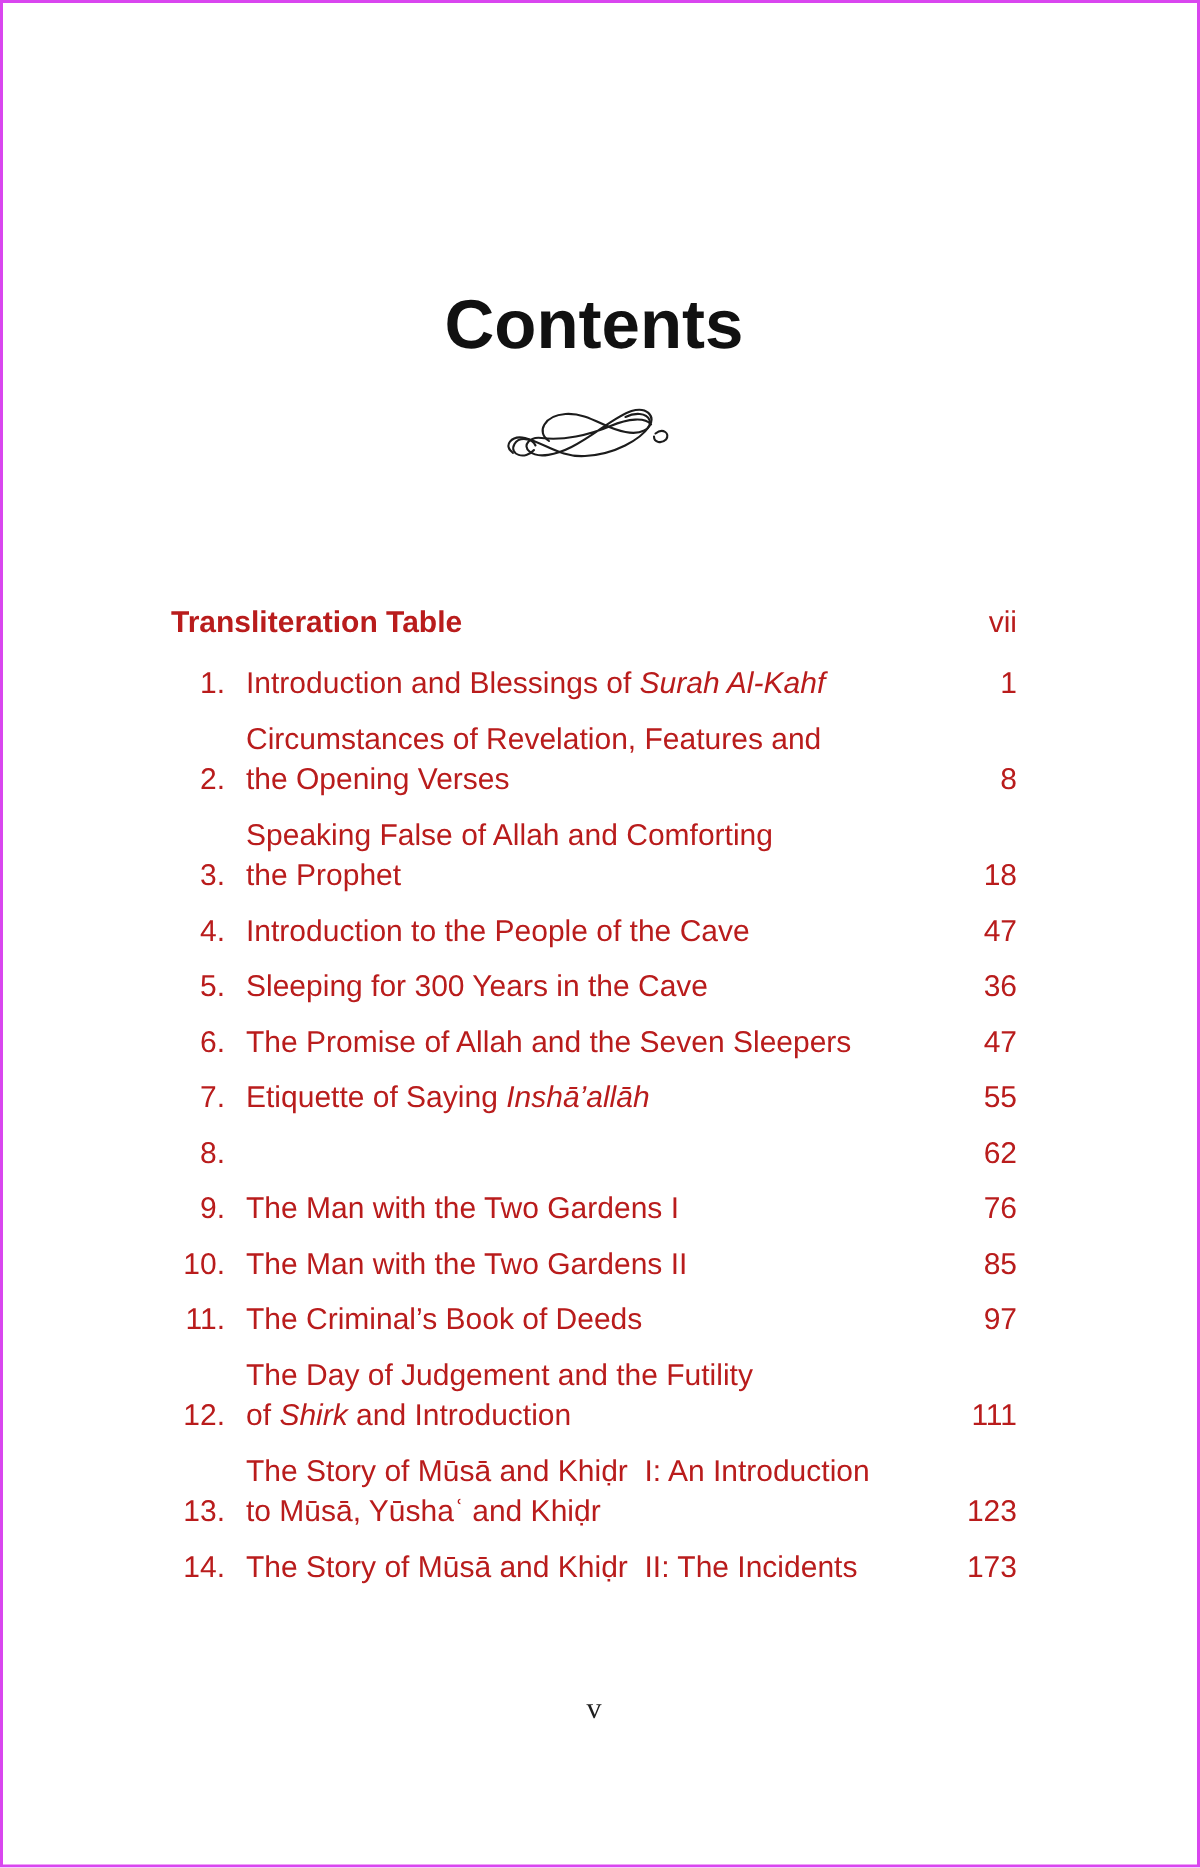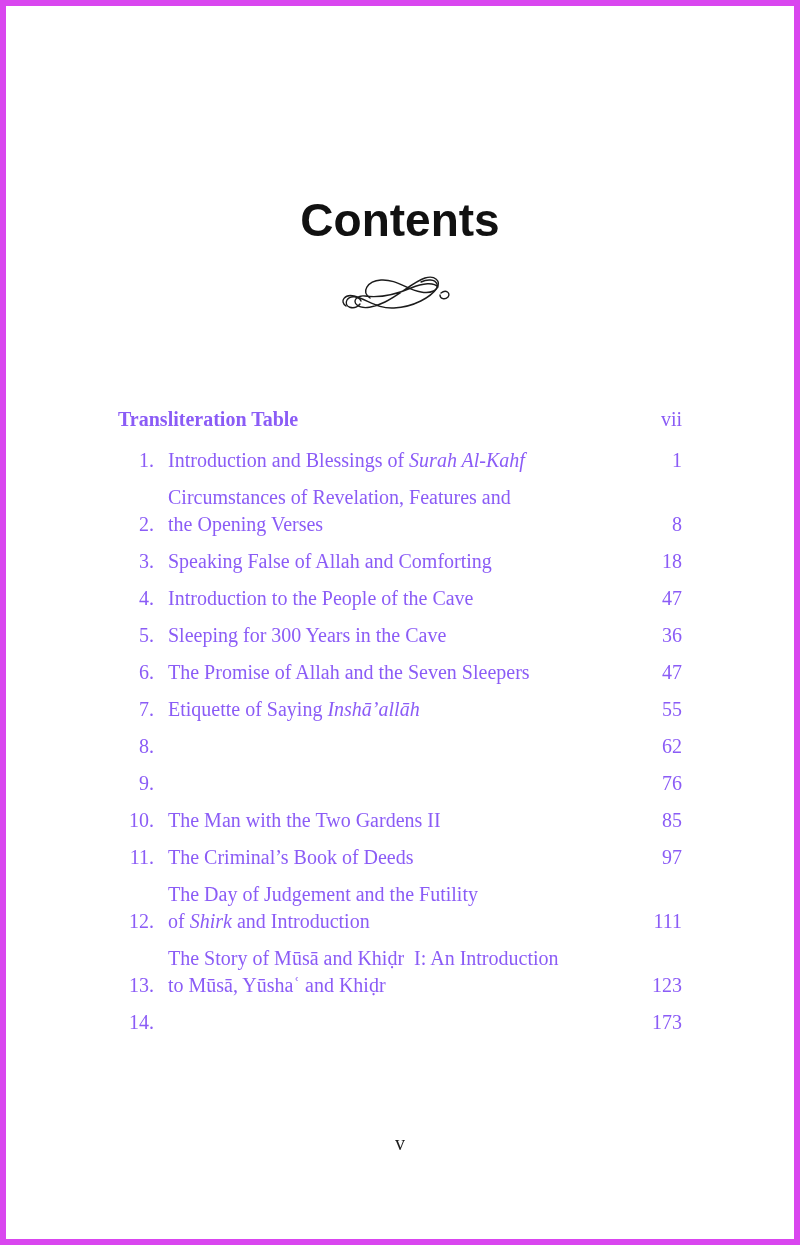--- a/index.html
+++ b/index.html
@@ -1,21 +1,21 @@
 <!DOCTYPE html>
 <html><head>
 <meta charset="utf-8">
 <style>
   html, body { margin: 0; padding: 0; background: #fff; }
   .page {
     position: relative;
     width: 800px;
     height: 1245px;
     background: #ffffff;
-    border: 6px solid #d946ef;
+    border: 2px solid #d946ef;
     box-sizing: border-box;
     overflow: hidden;
     color: #1e1e1e;
   }
   .header {
     position: absolute;
     top: 188px;
     left: 112px;
     width: 564px;
     text-align: center;
@@ -31,24 +31,24 @@
   }
   .ornament-wrap {
     margin-top: 18px;
     height: 52px;
   }
   .toc {
     position: absolute;
     top: 400px;
     left: 112px;
     width: 564px;
-    font-family: Liberation Serif, serif;
+    font-family: Liberation Sans, sans-serif;
     font-size: 20px;
     line-height: 27px;
-    color: #8b5cf6;
+    color: #b91c1c;
   }
   .toc-row {
     display: flex;
     align-items: flex-end;
     margin-bottom: 10px;
   }
   .toc-row.front { margin-bottom: 14px; }
   .front-label { font-weight: 700; }
   .num {
     flex: none;
@@ -120,20 +120,21 @@
         <span class="tline"><span>Circumstances of Revelation, Features and</span><span class="it"></span><span></span></span>
         <span class="tline auto-hide"><span>the Opening Verses</span><span class="it"></span><span></span></span>
       </span>
       <span class="pageno">8</span>
     </div>
 
     <div class="toc-row">
       <span class="num">3.</span>
       <span class="entry-title">
         <span class="tline"><span>Speaking False of Allah and Comforting</span><span class="it"></span><span></span></span>
+        <span class="tline auto-hide"><span>the Prophet</span><span class="it"></span><span></span></span>
       </span>
       <span class="pageno">18</span>
     </div>
 
     <div class="toc-row">
       <span class="num">4.</span>
       <span class="entry-title">
         <span class="tline"><span>Introduction to the People of the Cave</span><span class="it"></span><span></span></span>
 
       </span>
@@ -167,20 +168,24 @@
       <span class="pageno">55</span>
     </div>
 
     <div class="toc-row">
       <span class="num">8.</span>
       <span class="pageno">62</span>
     </div>
 
     <div class="toc-row">
       <span class="num">9.</span>
+      <span class="entry-title">
+        <span class="tline"><span>The Man with the Two Gardens I</span><span class="it"></span><span></span></span>
+
+      </span>
       <span class="pageno">76</span>
     </div>
 
     <div class="toc-row">
       <span class="num">10.</span>
       <span class="entry-title">
         <span class="tline"><span>The Man with the Two Gardens II</span><span class="it"></span><span></span></span>
 
       </span>
       <span class="pageno">85</span>
@@ -209,20 +214,21 @@
       <span class="entry-title">
         <span class="tline"><span>The Story of Mūsā and Khiḍr&nbsp; I: An Introduction</span><span class="it"></span><span></span></span>
         <span class="tline auto-hide"><span>to Mūsā, Yūshaʿ and Khiḍr</span><span class="it"></span><span></span></span>
       </span>
       <span class="pageno">123</span>
     </div>
 
     <div class="toc-row">
       <span class="num">14.</span>
       <span class="entry-title">
+        <span class="tline"><span>The Story of Mūsā and Khiḍr&nbsp; II: The Incidents</span><span class="it"></span><span></span></span>
       </span>
       <span class="pageno">173</span>
     </div>
 
   </div>
 
   <div class="footer">v</div>
 
 </div>
 

